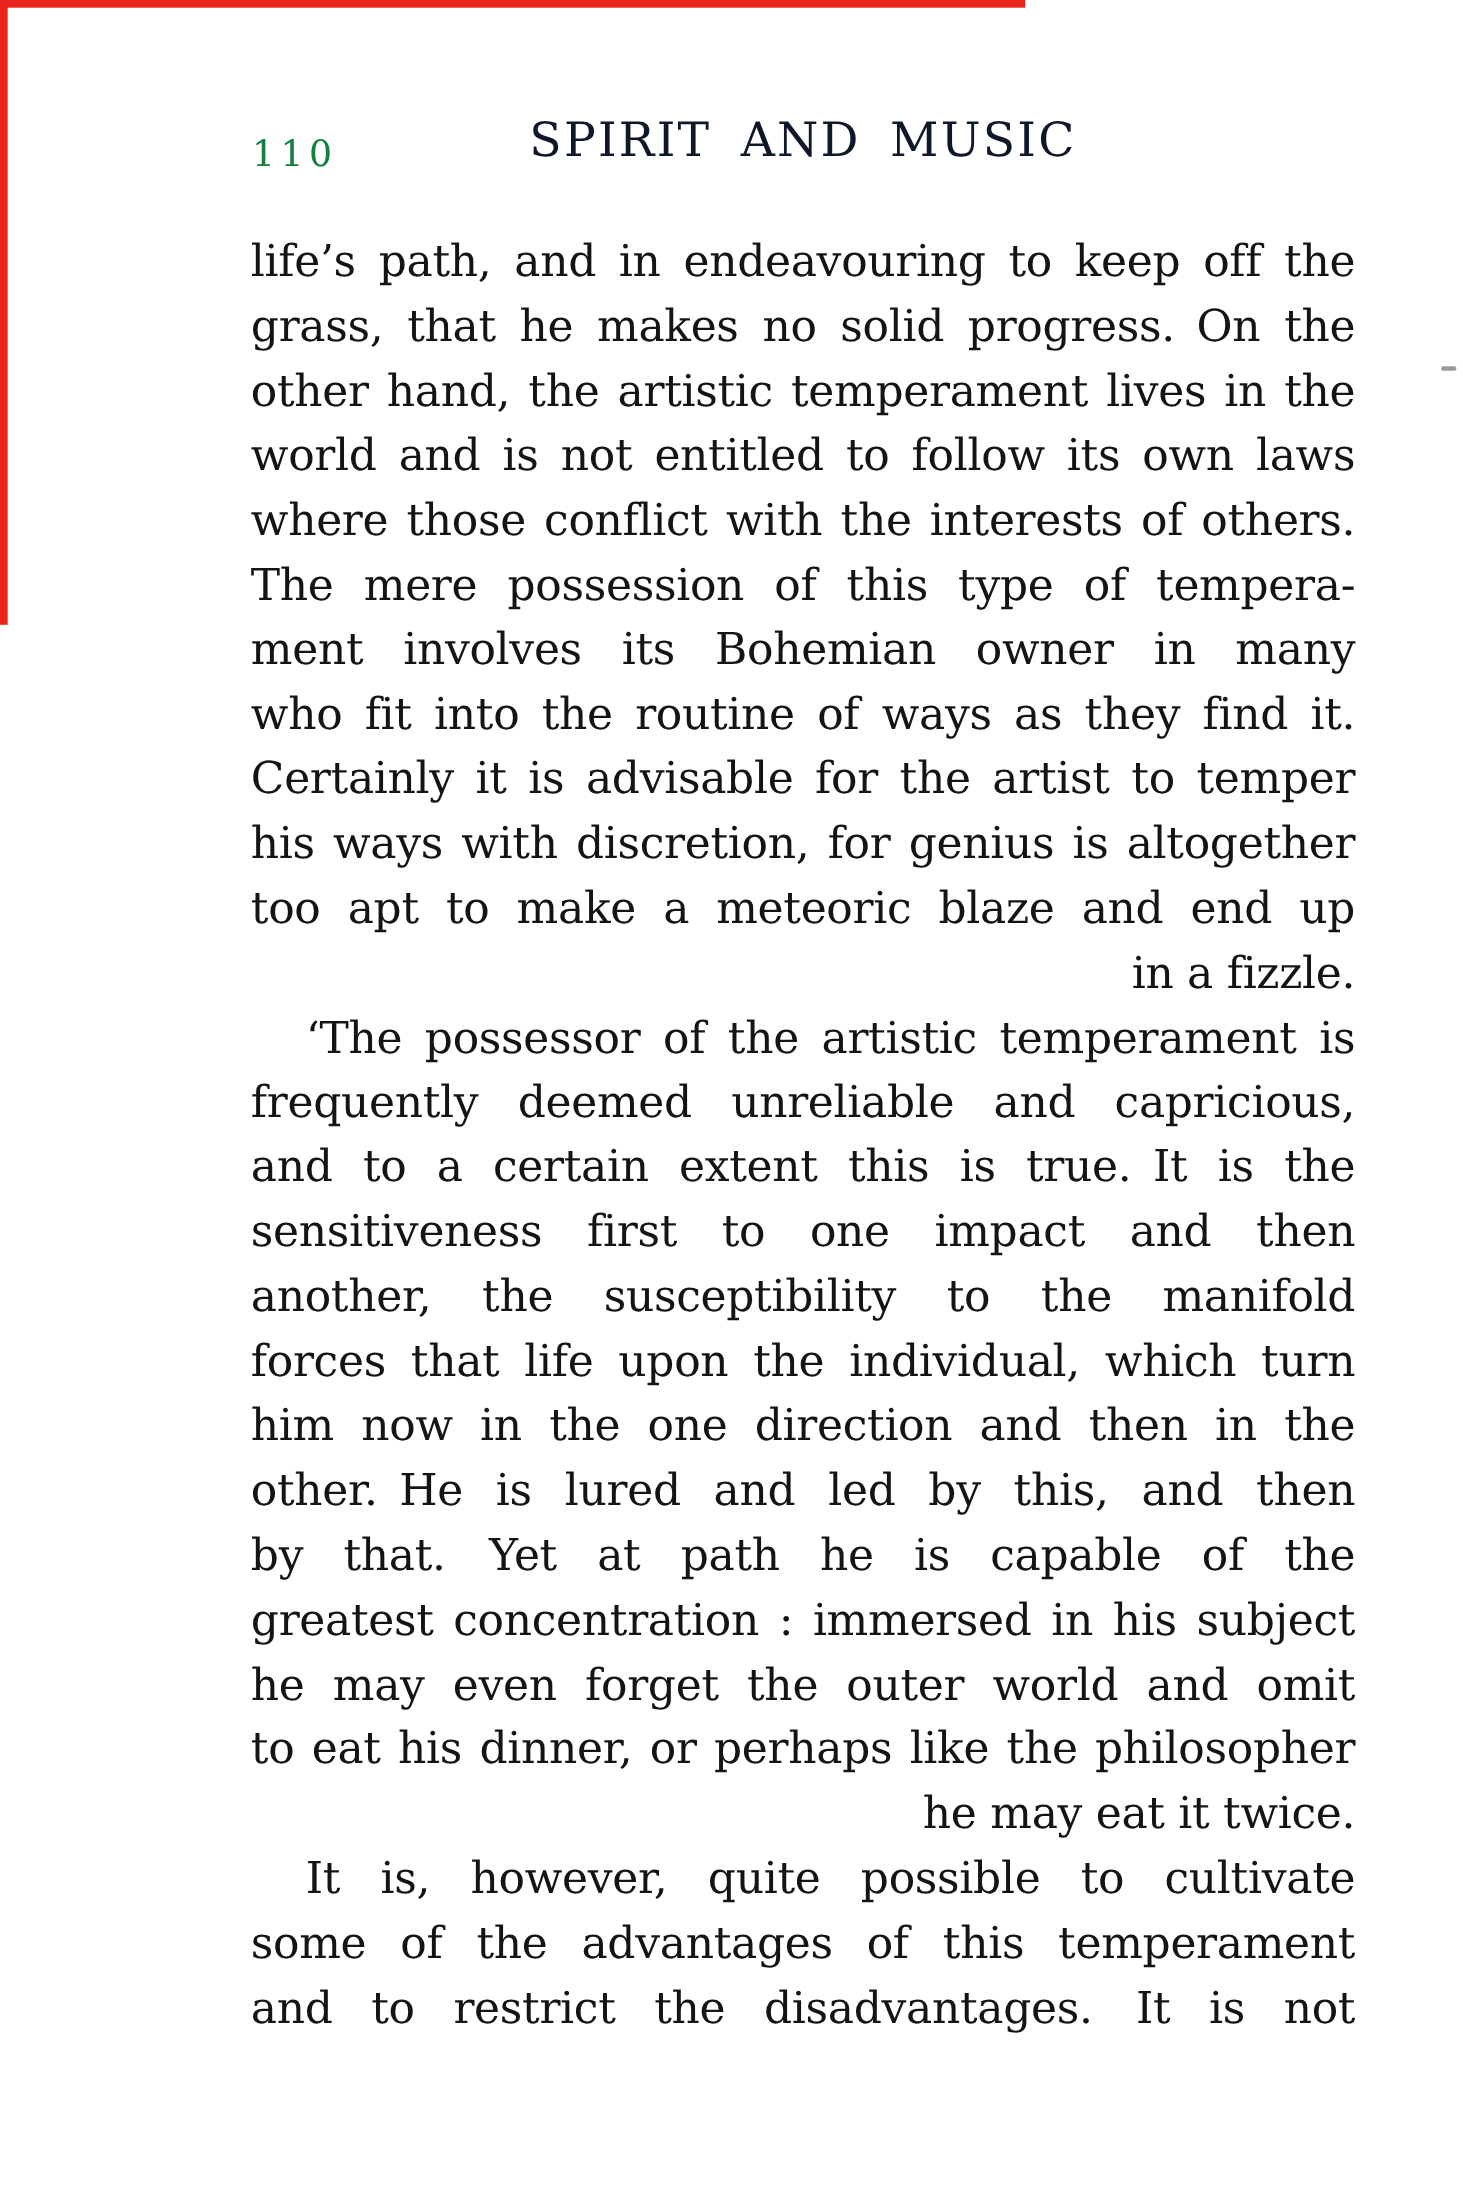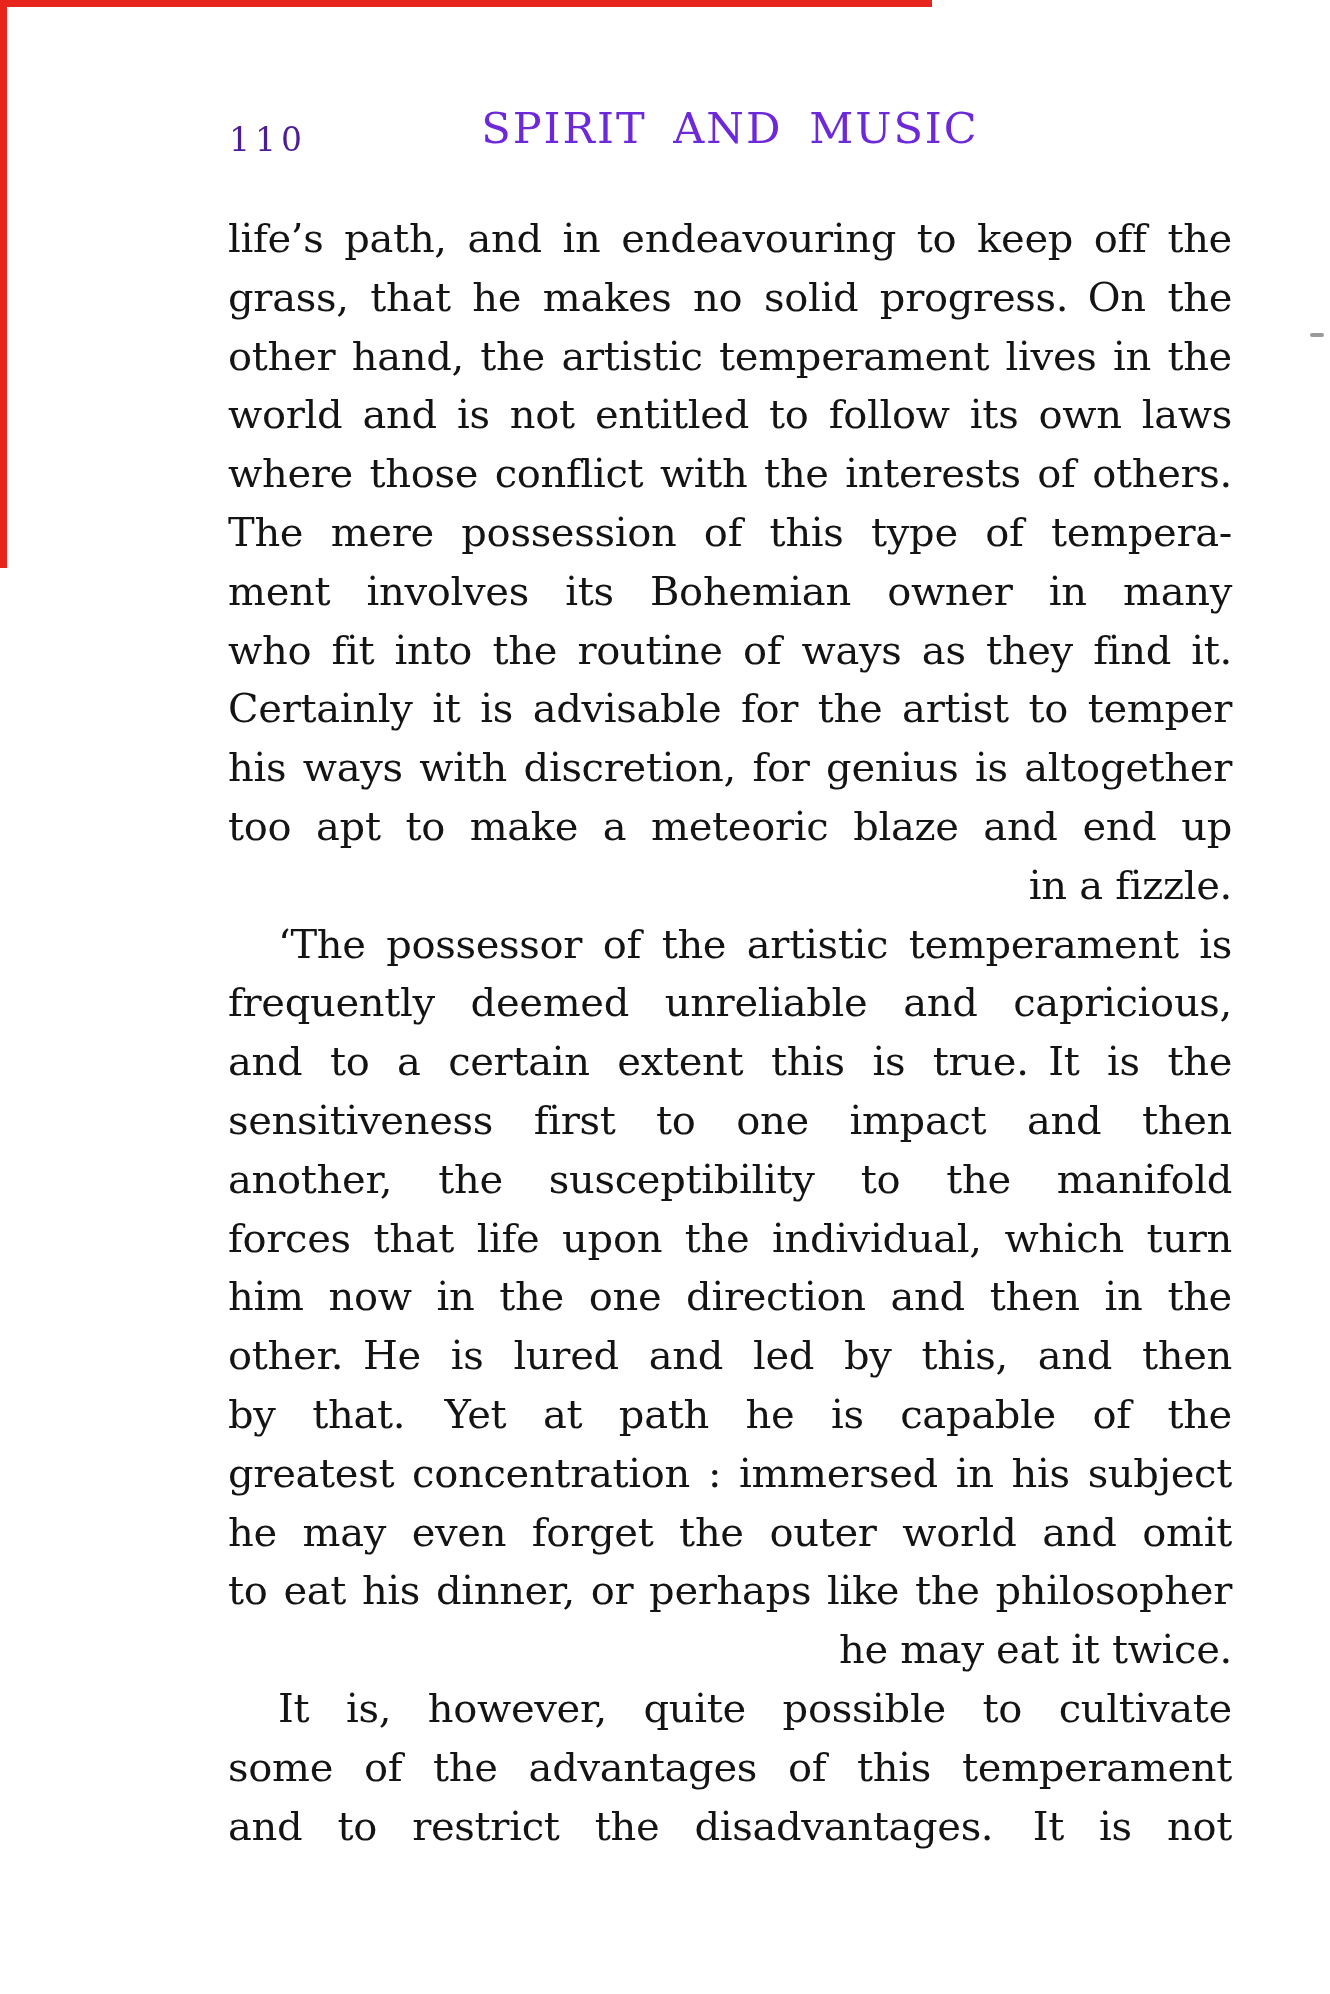--- a/index.html
+++ b/index.html
@@ -28,31 +28,31 @@
     left: 0; top: 0;
     width: 932px; height: 7px;
     background: #e8251c;
   }
   
   .pagenum {
     position: absolute;
     left: 229px; top: 120px;
     font-size: 33px;
     letter-spacing: 5px;
-    color: #4c1d95;
+    color: #15803d;
   }
   .running-title {
     position: absolute;
     left: 228px; top: 103px;
     width: 1004px;
     text-align: center;
     font-size: 43px;
     letter-spacing: 2px;
     word-spacing: 11px;
-    color: #6d28d9;
+    color: #0f172a;
     white-space: nowrap;
   }
   
   .text-block {
     position: absolute;
     left: 228px; top: 209px;
     width: 1004px;
     font-size: 40px;
     letter-spacing: -0.3px;
   }

